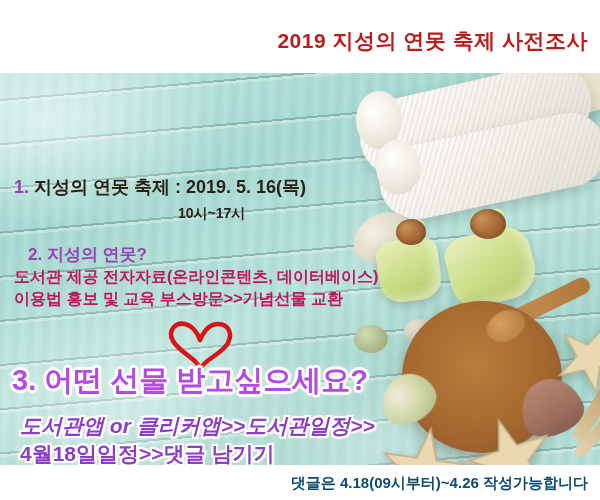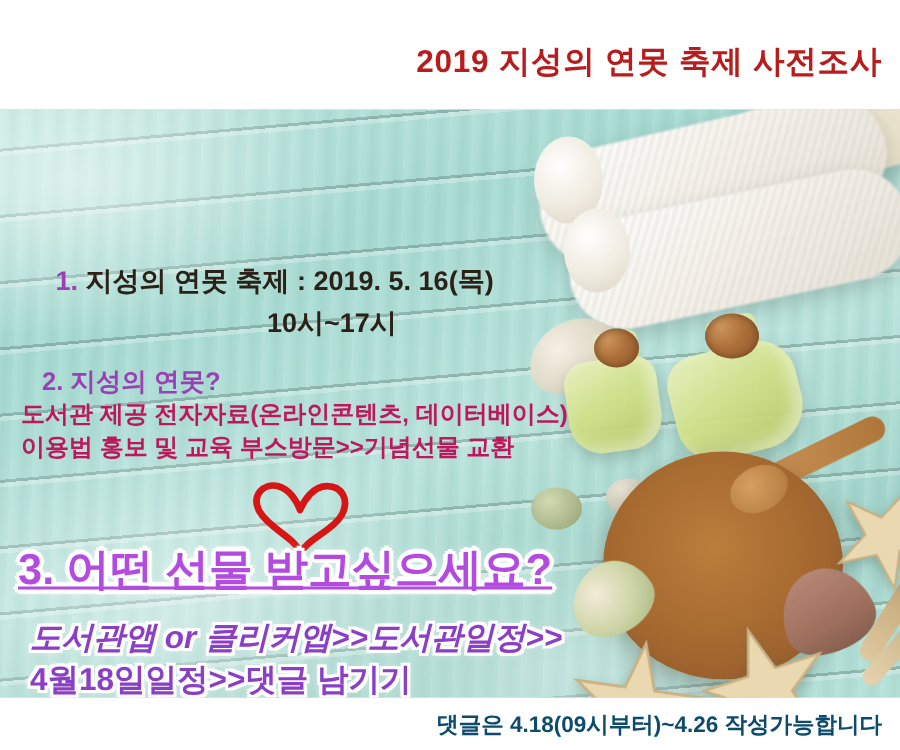--- a/index.html
+++ b/index.html
@@ -274,26 +274,25 @@
     white-space: nowrap;
     font-weight: bold;
     line-height: 1.15;
   }
   .num-purple { color: #9b3fb5; }
 
   .line-1 {
     left: 14px; top: 104px;
     font-size: 18px;
     color: #2b2119;
-    margin-left: 23px;
   }
   .line-1 .num-purple { font-size: 18px; }
   .line-1b {
     left: 178px; top: 132px;
-    font-size: 18px;
+    font-size: 14px;
     color: #2b2119;
   }
   .line-2 {
     left: 28px; top: 172px;
     font-size: 17px;
     color: #9b3fb5;
   }
   .line-2a {
     left: 14px; top: 195px;
     font-size: 16px;
@@ -310,21 +309,20 @@
   .headline {
     left: 12px; top: 291px;
     font-size: 29px;
     color: #b44be0;
     text-shadow:
       -2px -2px 0 #ffffff,  2px -2px 0 #ffffff,
       -2px  2px 0 #ffffff,  2px  2px 0 #ffffff,
       -3px  0   0 #ffffff,  3px  0   0 #ffffff,
        0   -3px 0 #ffffff,  0    3px 0 #ffffff,
        0 0 8px rgba(255,255,255,0.9);
-    text-decoration: underline;
   }
 
   .step {
     left: 20px;
     font-size: 21px;
     color: #8b3fc4;
     text-shadow:
       -2px -2px 0 #ffffff,  2px -2px 0 #ffffff,
       -2px  2px 0 #ffffff,  2px  2px 0 #ffffff,
       -2px  0   0 #ffffff,  2px  0   0 #ffffff,

